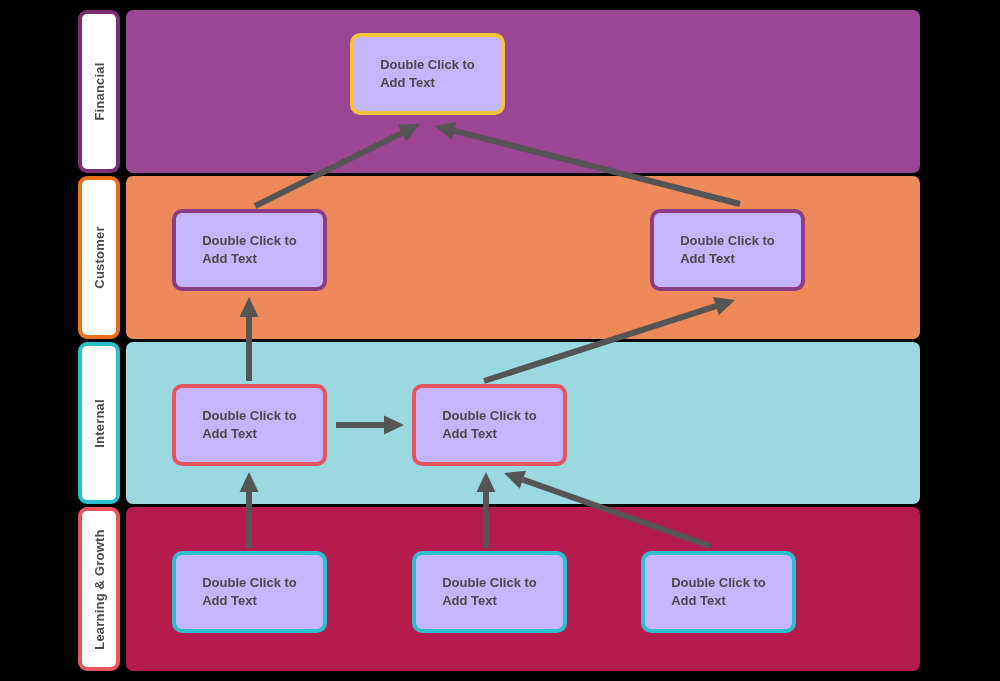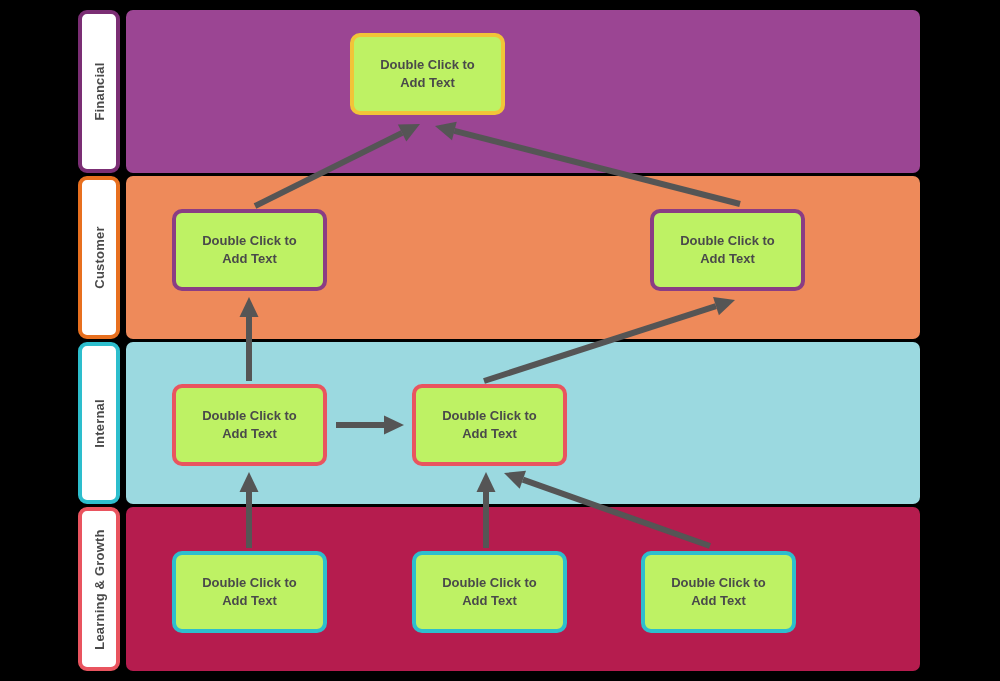--- a/index.html
+++ b/index.html
@@ -43,27 +43,26 @@
   
   .band {
     position: absolute;
     border-radius: 7px;
     box-sizing: border-box;
   }
 
   
   .node {
     position: absolute;
-    background: #bef264;
+    background: #c4b5fd;
     border-radius: 10px;
     box-sizing: border-box;
     display: flex;
     align-items: center;
     justify-content: center;
-    text-align: center;
     z-index: 5;
   }
   .node .node-text {
     font-size: 13px;
     font-weight: bold;
     color: #4a4a4a;
     line-height: 1.35;
     padding: 0 8px;
   }
 

